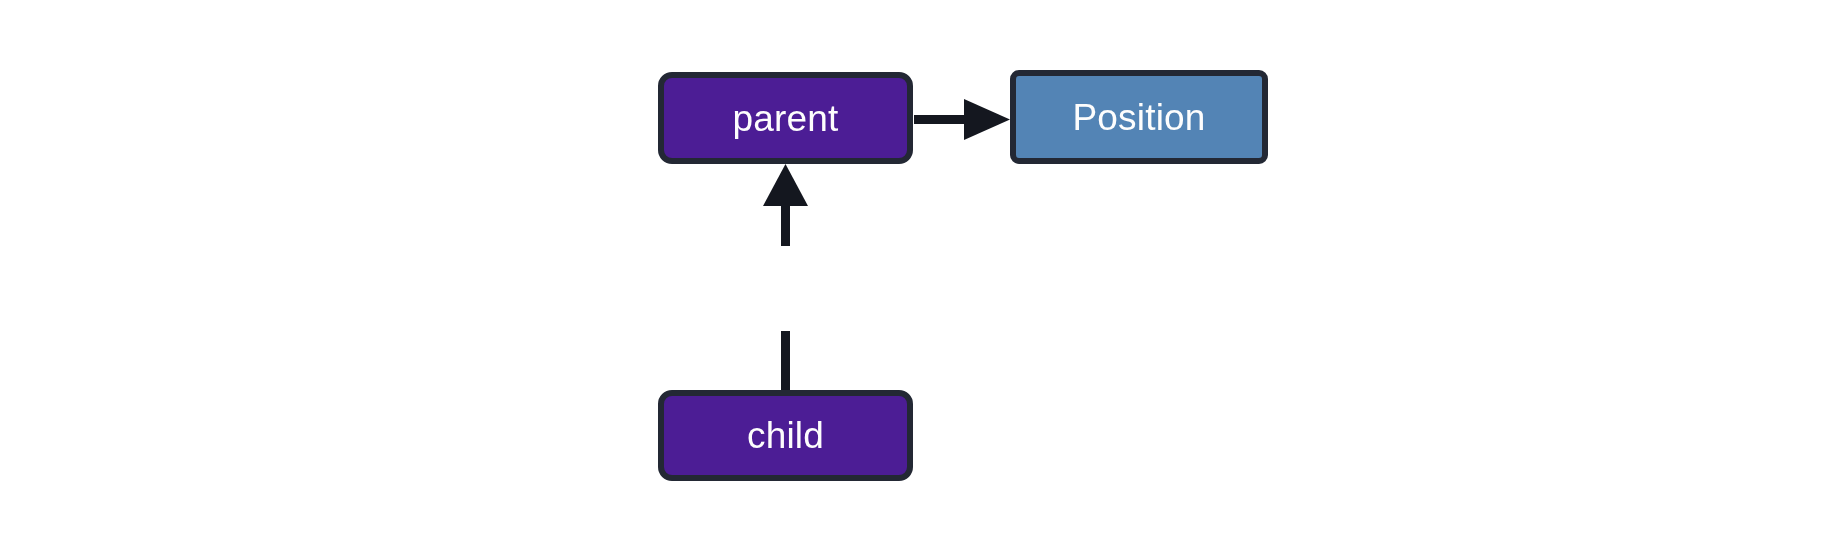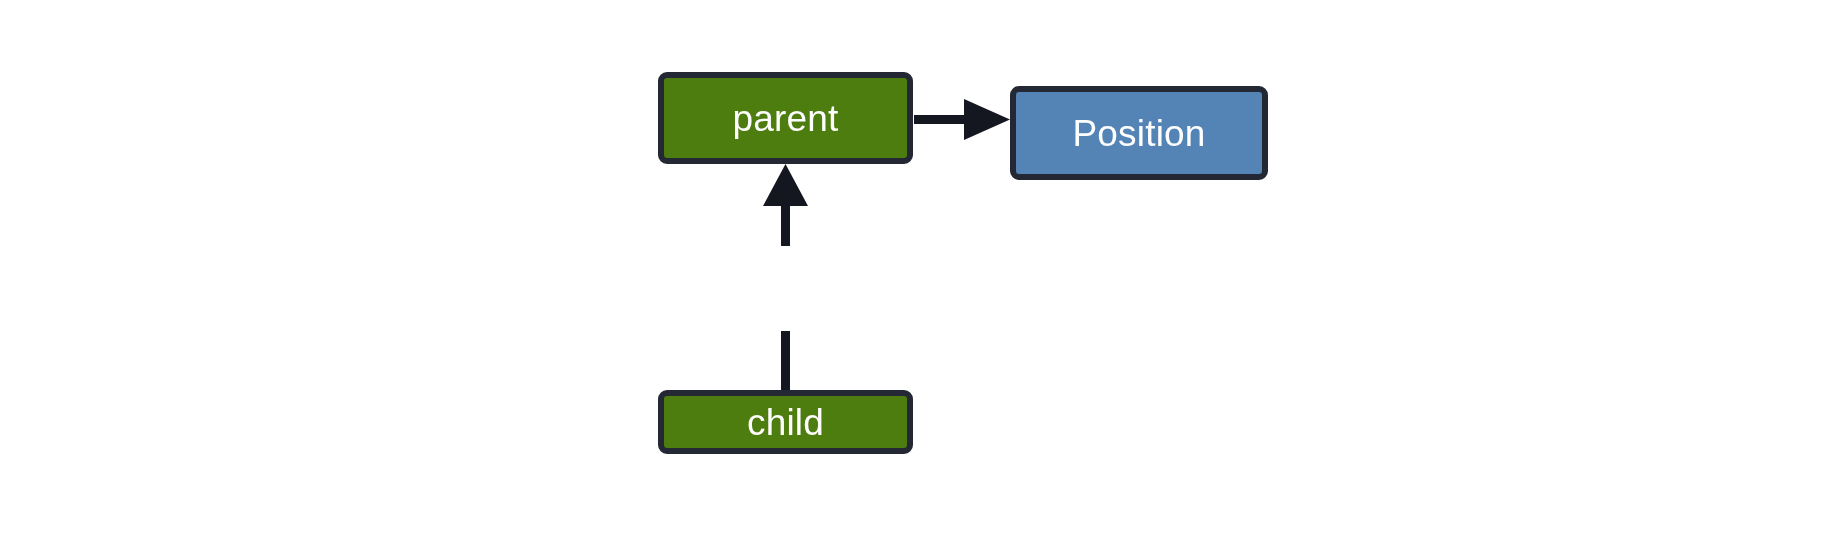--- a/index.html
+++ b/index.html
@@ -38,27 +38,27 @@
   .node-label {
     color: #fdfdfd;
     font-family: "Liberation Sans", sans-serif;
     font-size: 37px;
     font-weight: 400;
     line-height: 1;
     letter-spacing: 0.2px;
     white-space: nowrap;
     user-select: none;
   }
-  .node-entity  { background: #4d7c0f; }
+  .node-entity  { background: #4c1d95; border-radius: 14px; }
   .node-component { background: #5384B5; }
 
   #node-parent   { left: 658px; top: 72px;  width: 255px; height: 92px; }
-  #node-position { left: 1010px; top: 70px; width: 258px; height: 94px; margin-top: 16px; }
+  #node-position { left: 1010px; top: 70px; width: 258px; height: 94px; }
   #node-childof  { left: 658px; top: 245px; width: 255px; height: 87px; }
-  #node-child    { left: 658px; top: 390px; width: 255px; height: 64px; }
+  #node-child    { left: 658px; top: 390px; width: 255px; height: 91px; }
 </style>
 </head>
 <body>
 
 <div id="canvas">
 
   <svg id="edge-layer" viewBox="0 0 1830 548" width="1830" height="548" xmlns="http://www.w3.org/2000/svg">
 
     <g>
       <rect x="914" y="115" width="54" height="9" fill="#14171F"></rect>

